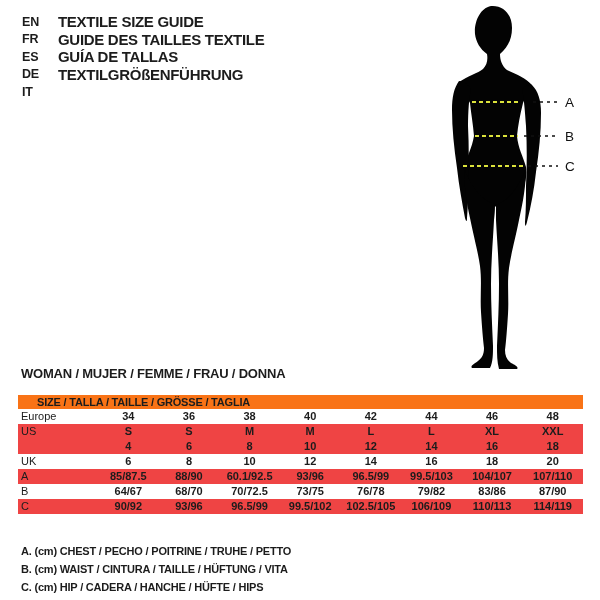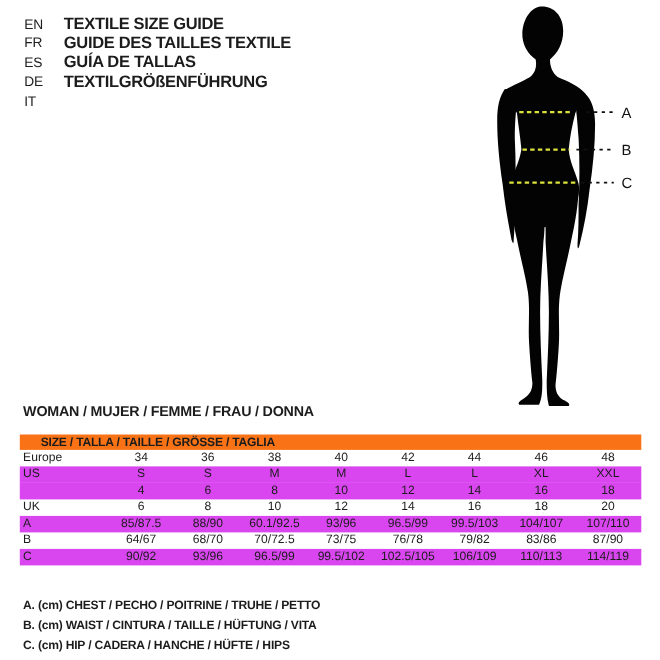--- a/index.html
+++ b/index.html
@@ -7,21 +7,21 @@
   body { font-family:"Liberation Sans", sans-serif; color:#1c1c1c; }
   .page {
     position:relative; width:600px; height:600px;
     background:#fff; overflow:hidden;
   }
 
   
   .lang-list { position:absolute; left:22px; top:13px; }
   .lang-row { display:flex; height:17.5px; align-items:center; }
   .lang-code {
-    width:36px; font-size:12.5px; font-weight:400; letter-spacing:-0.2px;
+    width:36px; font-size:12.5px; font-weight:700; letter-spacing:-0.2px;
   }
   .lang-label {
     font-size:15px; font-weight:700; letter-spacing:-0.3px; white-space:nowrap;
   }
 
   
   .figure-svg { position:absolute; left:410px; top:0; }
 
   
   .section-title {
@@ -29,23 +29,23 @@
     font-size:13px; font-weight:700; letter-spacing:-0.2px;
   }
 
   
   .size-table { position:absolute; left:18px; top:395px; width:565px; font-size:11px; }
   .table-header {
     background:#f97316; height:14px; line-height:14px;
     padding-left:19px; font-weight:700; letter-spacing:-0.2px;
   }
   .t-row { display:flex; height:15px; line-height:15.7px; }
-  .t-row.shaded { background:#d946ef; }
+  .t-row.shaded { background:#ef4444; }
   .t-label { width:80px; padding-left:3px; text-align:left; }
-  .t-cell { flex:1; text-align:center; white-space:nowrap; }
+  .t-cell { flex:1; text-align:center; white-space:nowrap;font-weight:bold; }
 
   
   .legend { position:absolute; left:21px; top:542px; }
   .legend-line {
     height:18px; line-height:18px; font-size:11px; font-weight:700;
     letter-spacing:-0.2px; white-space:nowrap;
   }
 </style>
 </head>
 <body>

